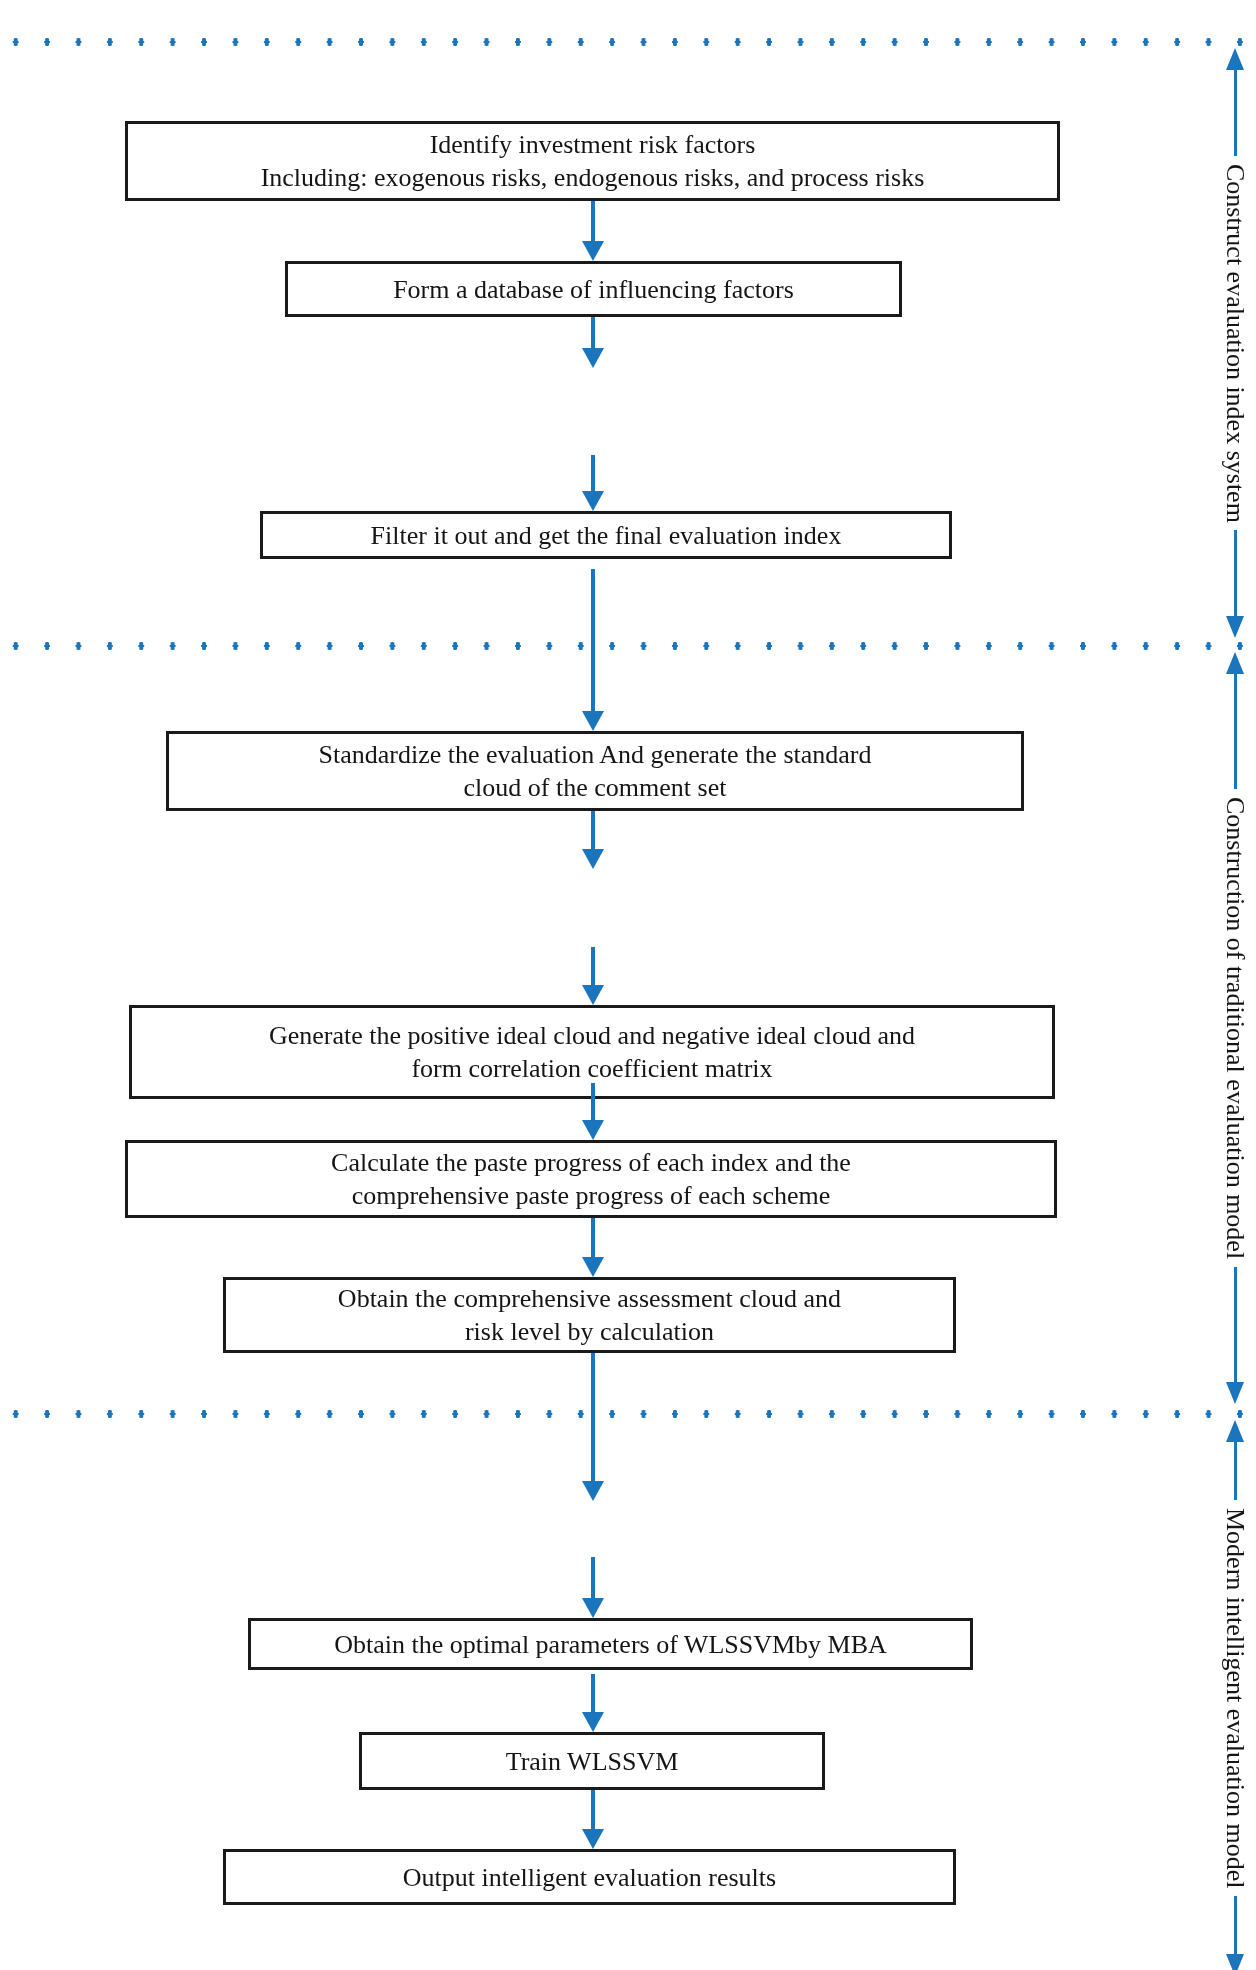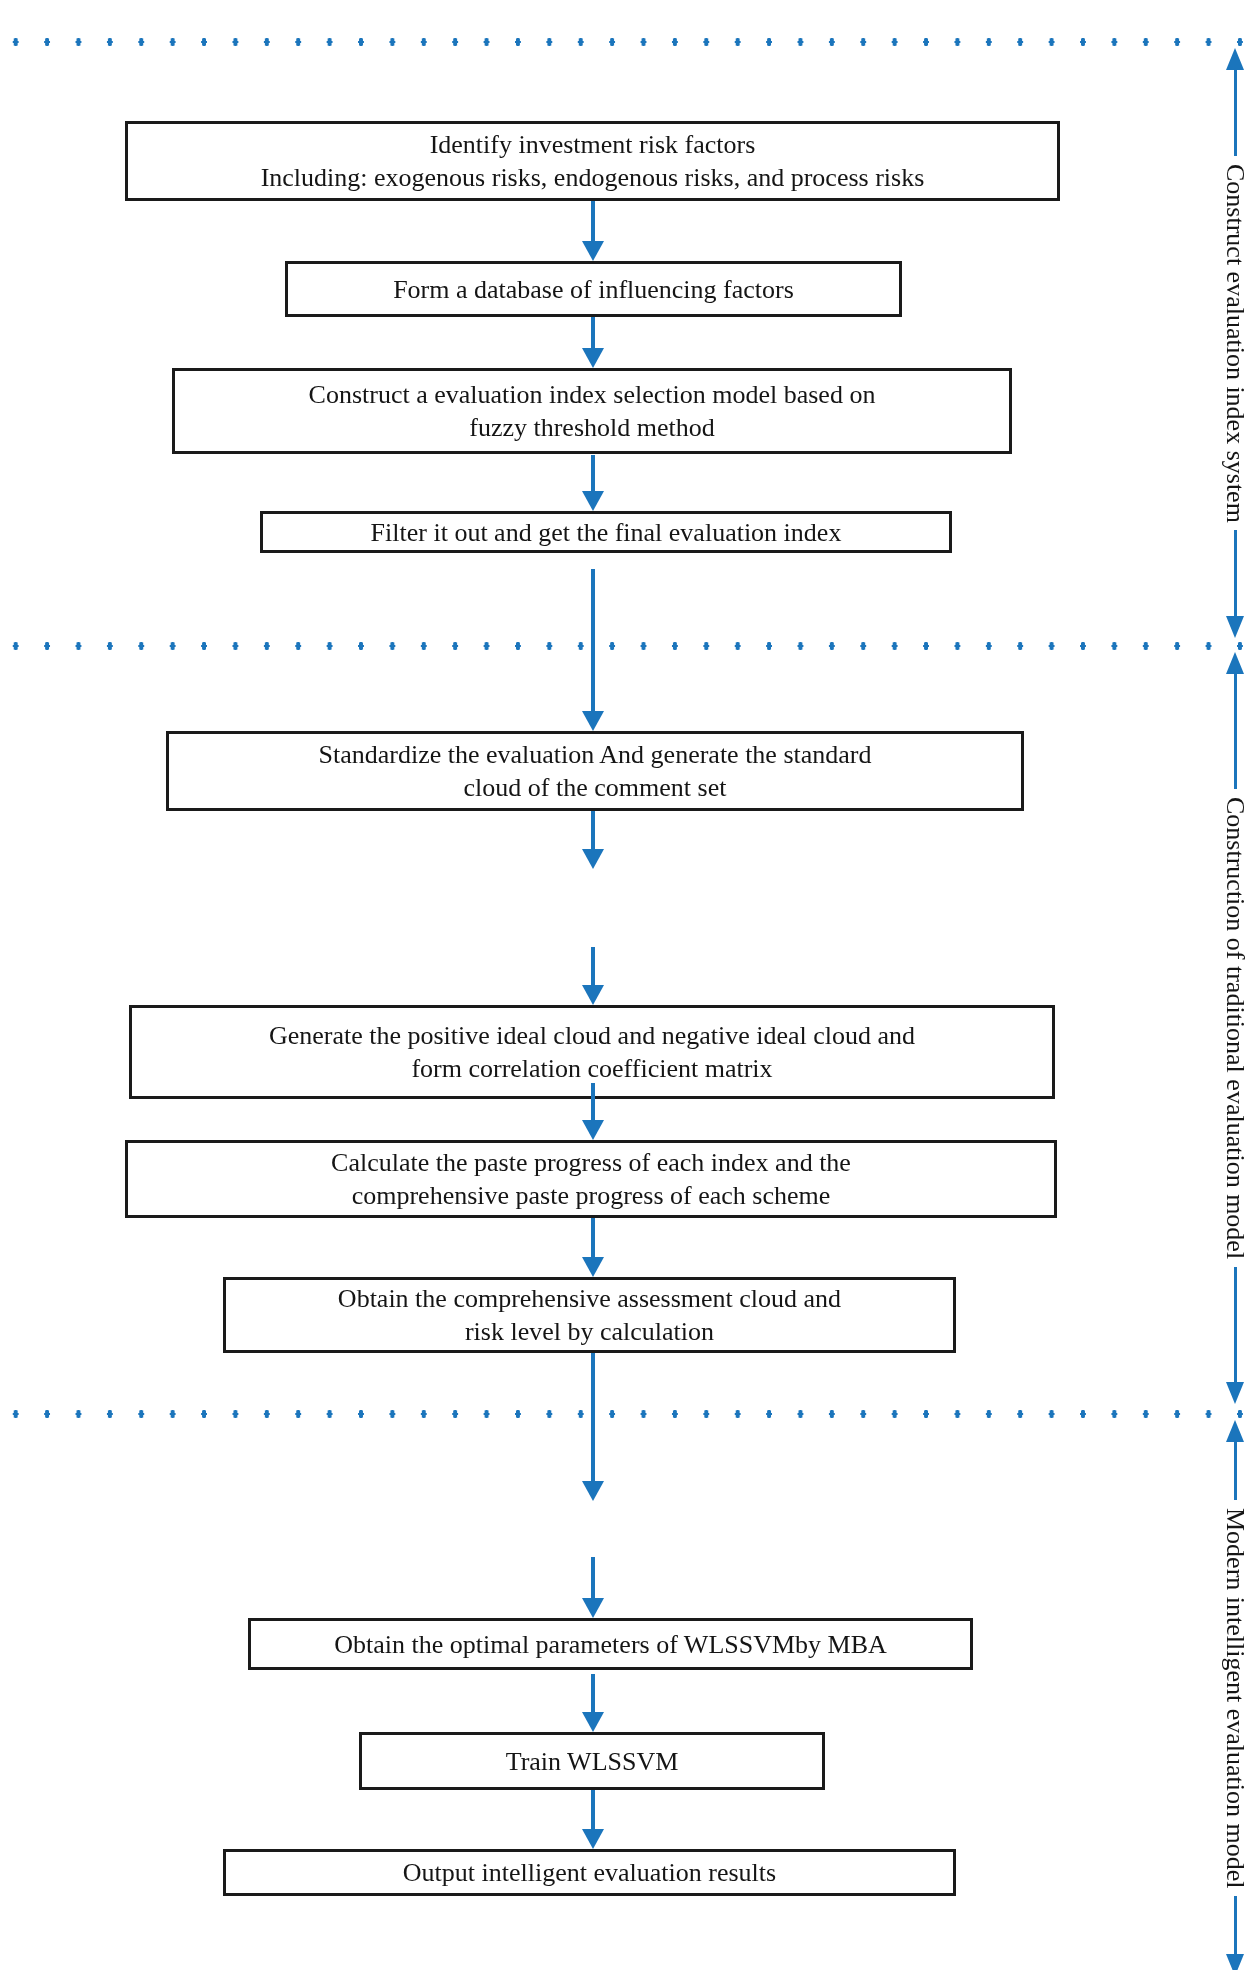--- a/index.html
+++ b/index.html
@@ -113,25 +113,21 @@
   <div class="dotted" style="top:1374px"></div>
   <div class="dotted" style="top:1944px"></div>
 
   <div class="box" style="left:125px;top:87px;width:935px;height:80px">
     <span class="box-label">Identify investment risk factors
 Including: exogenous risks, endogenous risks, and process risks</span>
   </div>
   <div class="box" style="left:285px;top:227px;width:617px;height:56px">
     <span class="box-label">Form a database of influencing factors</span>
   </div>
-  <div class="box" style="left:172px;top:334px;width:840px;height:86px">
-    <span class="box-label">Construct a evaluation index selection model based on
-fuzzy threshold method</span>
-  </div>
-  <div class="box" style="left:260px;top:477px;width:692px;height:42px">
+  <div class="box" style="left:260px;top:477px;width:692px;height:48px">
     <span class="box-label">Filter it out and get the final evaluation index</span>
   </div>
 
   <div class="box" style="left:166px;top:697px;width:858px;height:80px">
     <span class="box-label">Standardize the evaluation And generate the standard
 cloud of the comment set</span>
   </div>
   <div class="box" style="left:129px;top:971px;width:926px;height:94px">
     <span class="box-label">Generate the positive ideal cloud and negative ideal cloud and
 form correlation coefficient matrix</span>
@@ -144,21 +140,21 @@
     <span class="box-label">Obtain the comprehensive assessment cloud and
 risk level by calculation</span>
   </div>
 
   <div class="box" style="left:248px;top:1584px;width:725px;height:52px">
     <span class="box-label">Obtain the optimal parameters of WLSSVMby MBA</span>
   </div>
   <div class="box" style="left:359px;top:1698px;width:466px;height:58px">
     <span class="box-label">Train WLSSVM</span>
   </div>
-  <div class="box" style="left:223px;top:1815px;width:733px;height:47px">
+  <div class="box" style="left:223px;top:1815px;width:733px;height:56px">
     <span class="box-label">Output intelligent evaluation results</span>
   </div>
 
   <div class="flow-arrow" style="top:167px;height:60px">
       <div class="shaft"></div>
       <div class="head"></div>
     </div>
   <div class="flow-arrow" style="top:283px;height:51px">
       <div class="shaft"></div>
       <div class="head"></div>

